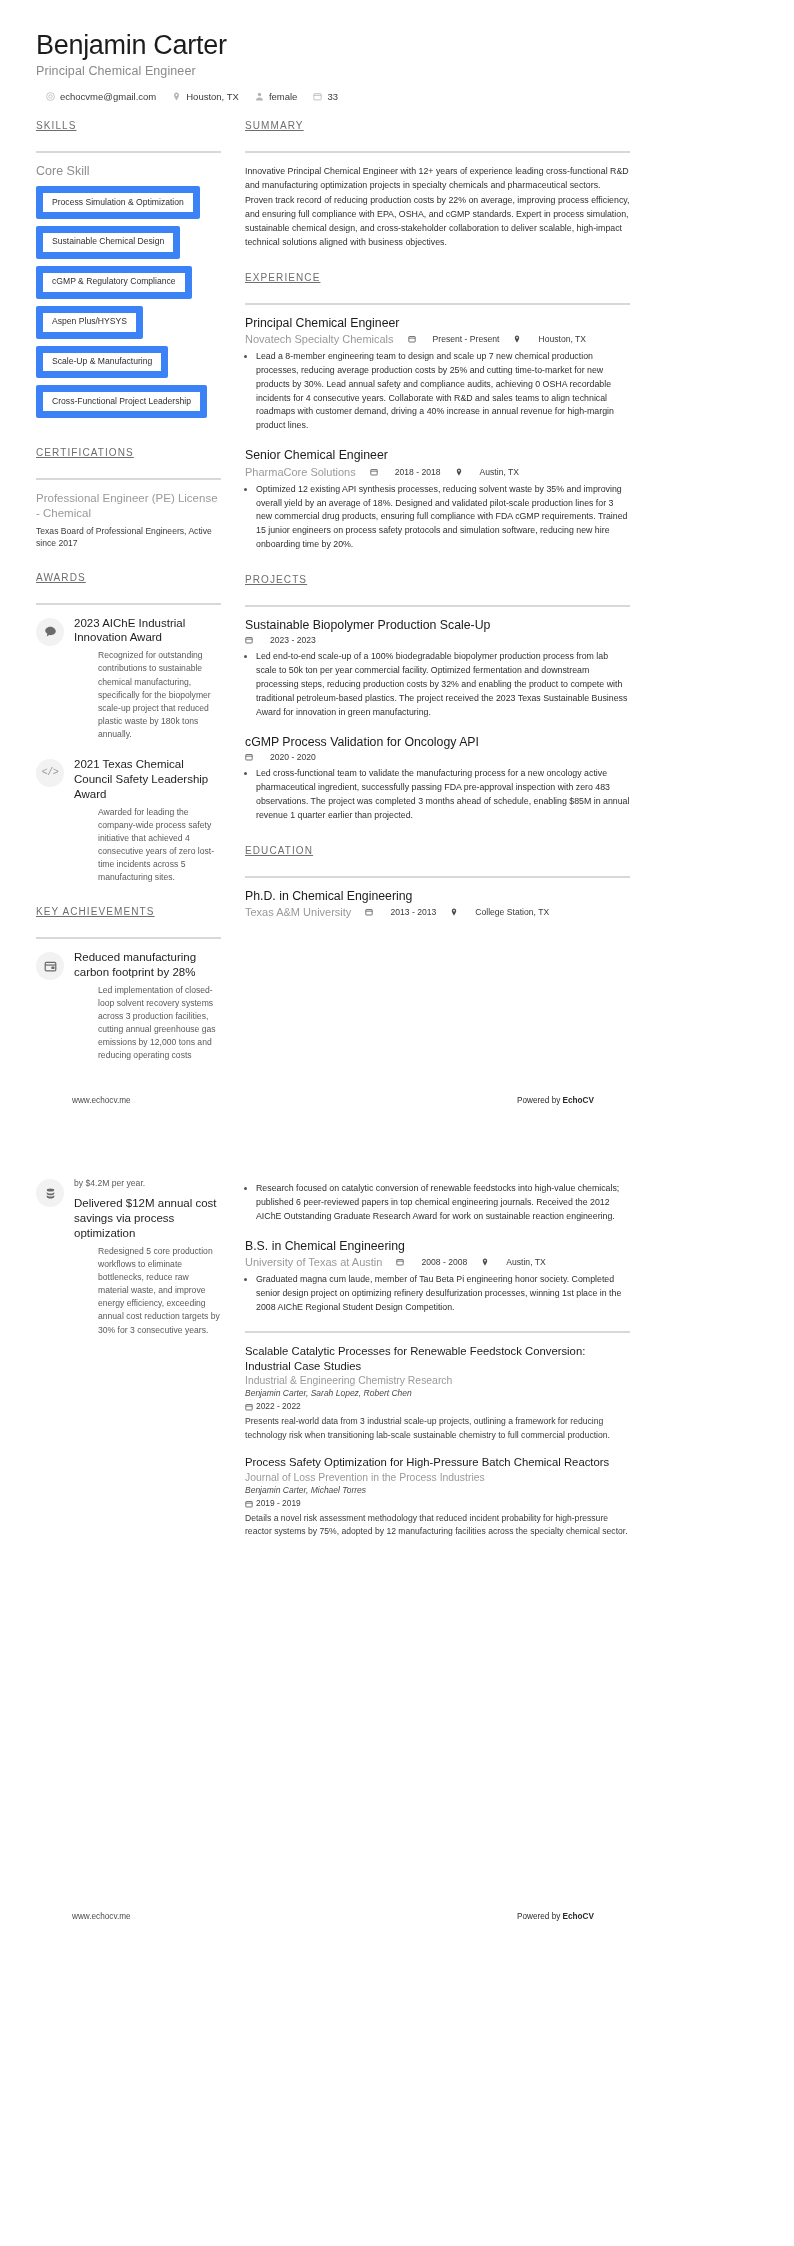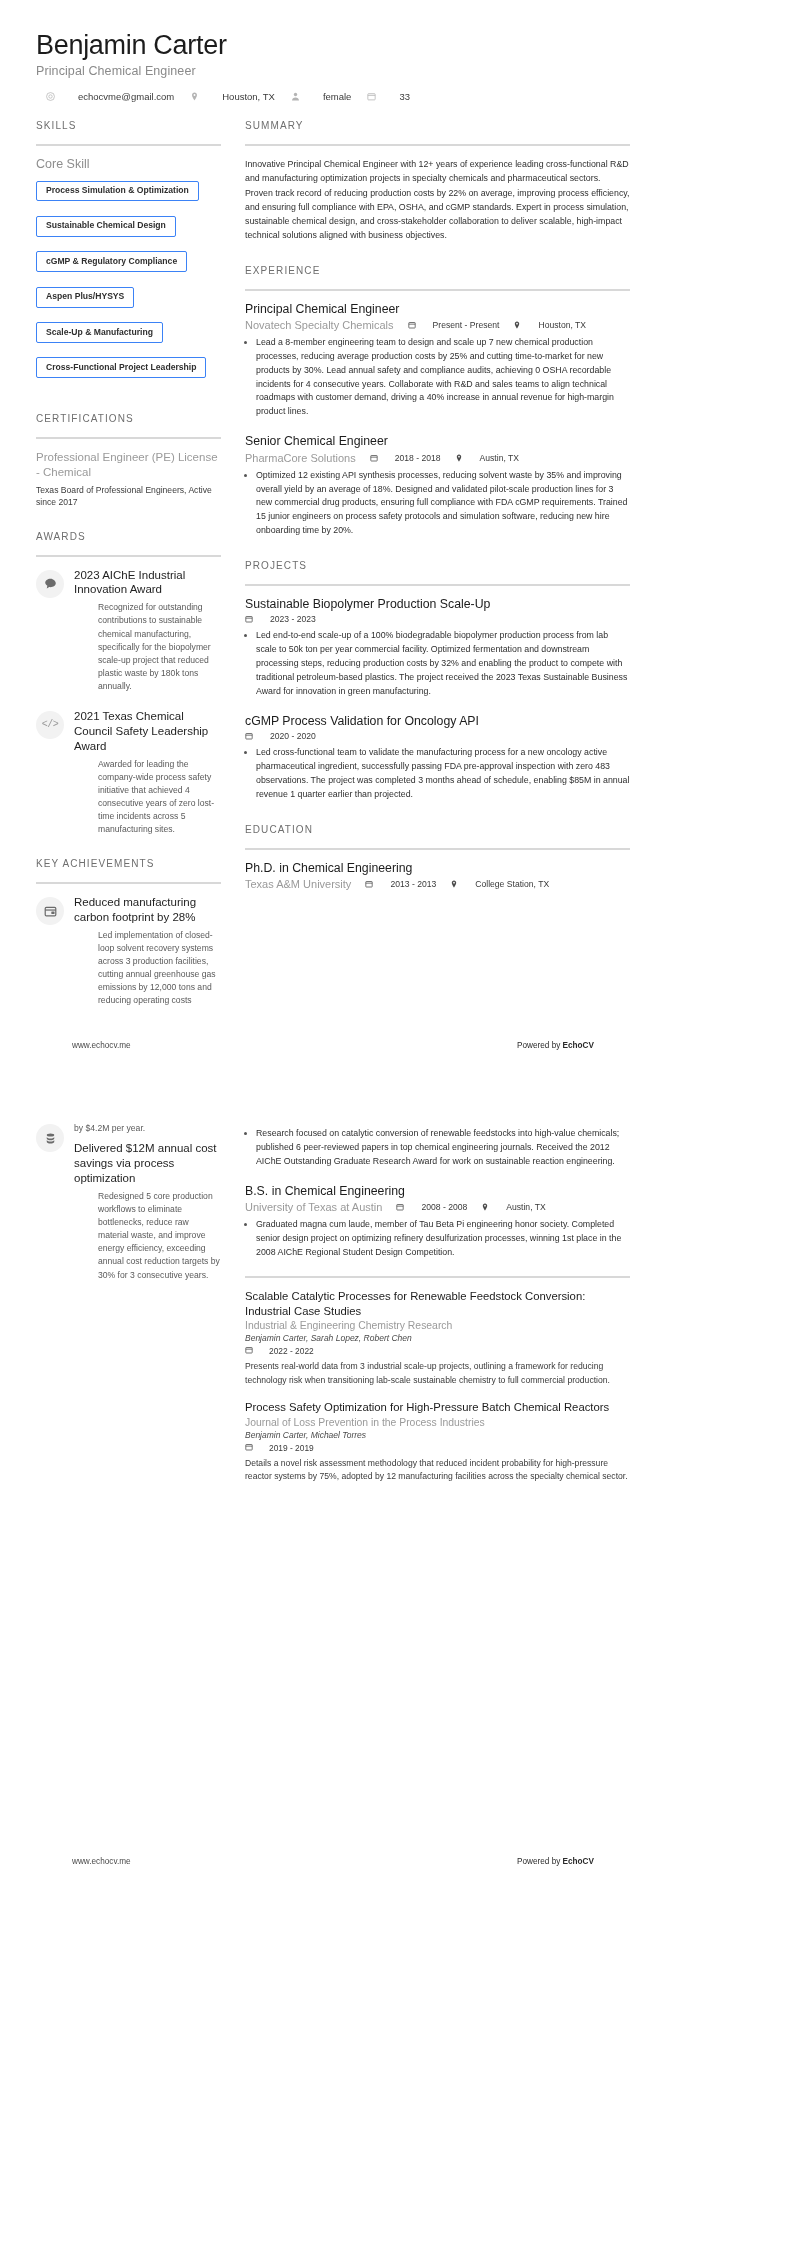--- a/index.html
+++ b/index.html
@@ -35,59 +35,59 @@
   .hdr-meta {
     display: flex;
     align-items: center;
     gap: 16px;
     margin-top: 13px;
     padding-left: 10px;
   }
   .meta-item {
     display: flex;
     align-items: center;
-    gap: 23px;
+    gap: 5px;
     font-size: 9.5px;
     color: #3a3a3a;
   }
   .meta-ico { width: 9px; height: 9px; display: inline-block; color: #b0b0b0; }
   .meta-ico svg { width: 9px; height: 9px; display: block; fill: #b4b4b4; }
 
   
   .cols { display: flex; gap: 24px; margin-top: 18px; align-items: flex-start; }
   .col-left { width: 185px; flex: 0 0 185px; }
   .col-right { flex: 1 1 auto; min-width: 0; }
 
   .sec { margin-bottom: 22px; }
   .sec-h {
     font-size: 10px;
     letter-spacing: 1.1px;
     color: #6e6e6e;
     font-weight: 400;
-    padding-bottom: 13px;
+    padding-bottom: 20px;
+    text-decoration: underline;
   }
   .sec-rule { height: 2px; background: #d8d8d8; margin-bottom: 11px; }
 
   
   .skill-group-label {
     font-size: 12.5px;
     color: #8e8e8e;
     margin-bottom: 8px;
   }
   .chip {
-    border: 1px solid #3b82f6;
+    border: 7px solid #3b82f6;
     border-radius: 2px;
     font-size: 8.6px;
     color: #2f2f2f;
     padding: 4.5px 9px;
     display: inline-block;
-    margin-bottom: 13px;
+    margin-bottom: 7px;
     line-height: 1.15;
     white-space: nowrap;
-    font-weight: bold;
   }
 
   
   .cert { margin-bottom: 12px; }
   .cert-name {
     font-size: 11.5px;
     color: #9a9a9a;
     line-height: 1.32;
   }
   .cert-sub {
@@ -163,21 +163,21 @@
     line-height: 1.58;
     list-style: disc;
     margin-bottom: 2px;
   }
   .bullets li::marker { color: #555; }
 
   .pub { margin-bottom: 13px; }
   .pub-title { font-size: 11.3px; color: #1c1c1c; line-height: 1.3; }
   .pub-journal { font-size: 10.4px; color: #9a9a9a; margin-top: 2px; }
   .pub-authors { font-size: 8.5px; color: #4a4a4a; font-style: italic; margin-top: 2px; }
-  .pub-meta { display:flex; align-items:flex-start; gap:16px; font-size:8.4px; color:#3a3a3a; margin-top:3px; }
+  .pub-meta { display:flex; align-items:flex-end; gap:3px; font-size:8.4px; color:#3a3a3a; margin-top:3px; }
   .pub-meta svg { width: 8px; height: 8px; fill: #4a4a4a; display:block; }
   .pub-desc { font-size: 8.6px; color: #3a3a3a; line-height: 1.55; margin-top: 4px; }
 
   
   .foot {
     display: flex;
     justify-content: space-between;
     align-items: center;
     padding: 12px 36px 14px 36px;
     font-size: 8.2px;

